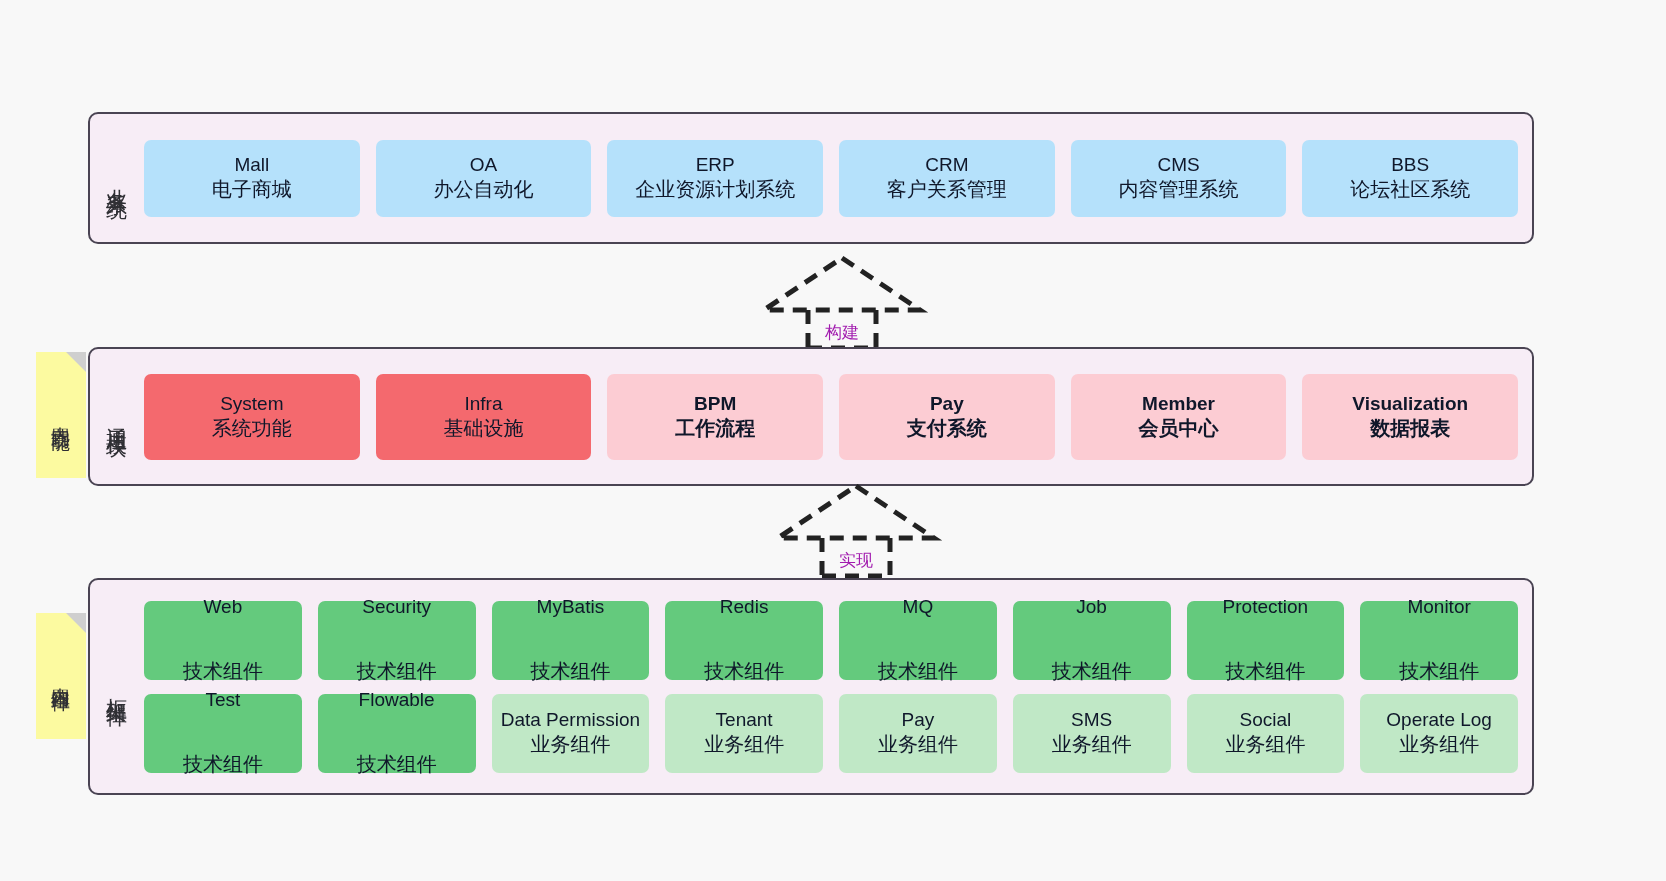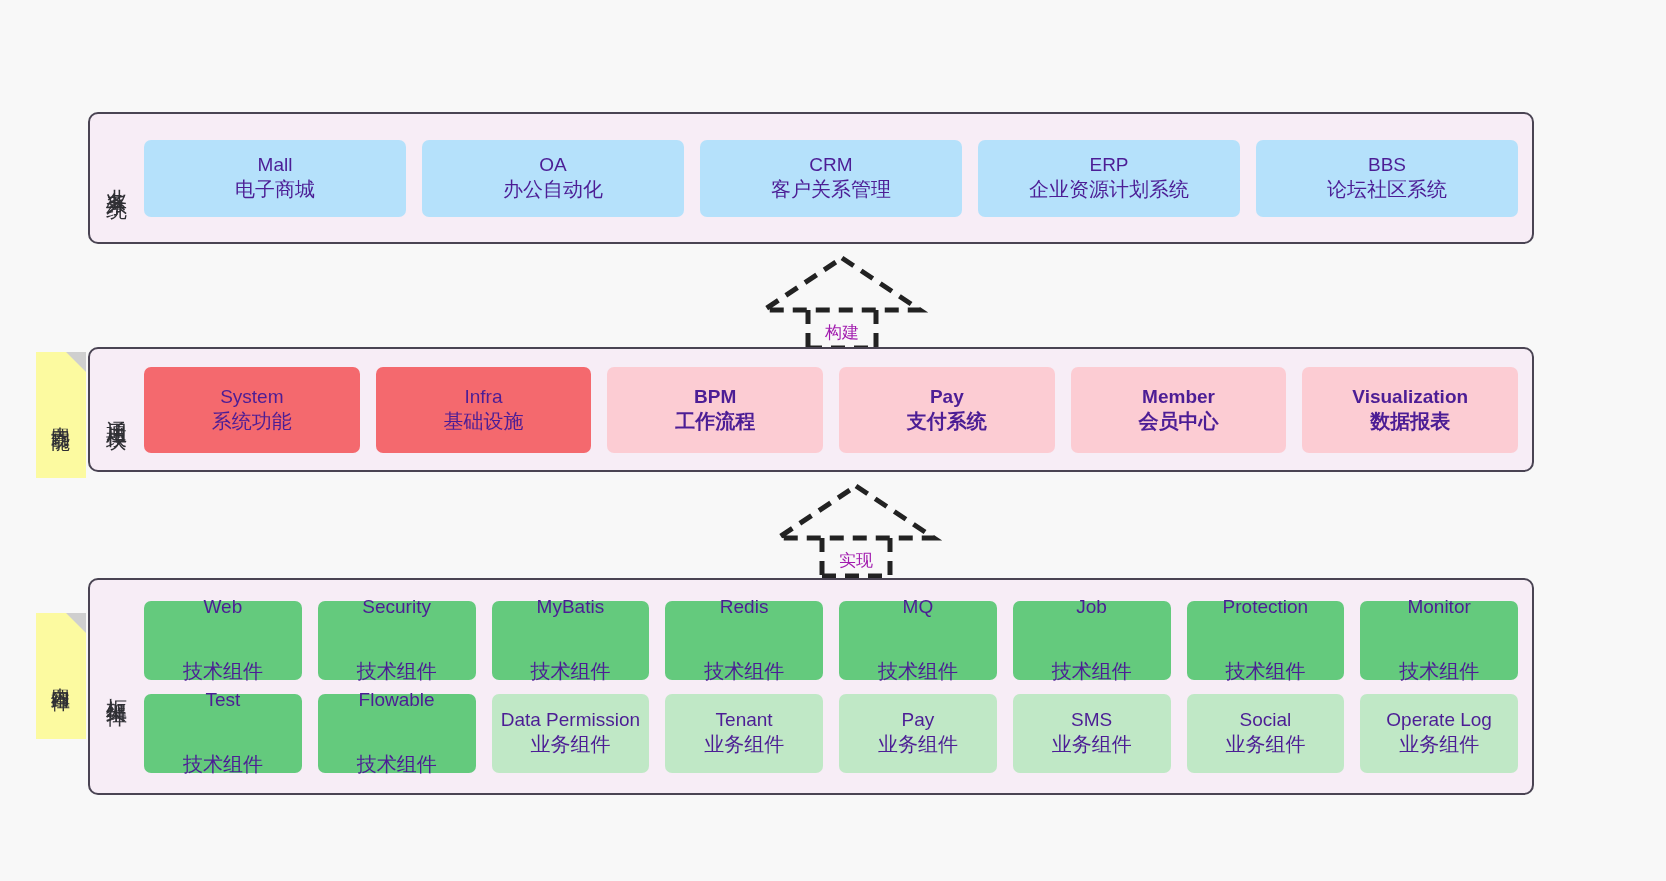--- a/index.html
+++ b/index.html
@@ -63,21 +63,21 @@
 
   
   .node {
     flex: 1 1 0;
     border-radius: 7px;
     display: flex;
     flex-direction: column;
     align-items: center;
     justify-content: center;
     text-align: center;
-    color: #4c1d95;
+    color: #0f172a;
     line-height: 1.28;
     padding: 6px 4px;
     min-width: 0;
   }
   .node .t1 { font-size: 19px; }
   .node .t2 { font-size: 20px; }
 
   .biz     { background: #b5e1fb; height: 77px; }
   .mod-on  { background: #f4696e; height: 86px; }
   .mod-off { background: #fcccd3; height: 86px; font-weight: bold; }
@@ -140,26 +140,30 @@
       <div class="row">
         <div class="node biz">
           <span class="t1">Mall</span>
           <span class="t2">电子商城</span>
         </div>
         <div class="node biz">
           <span class="t1">OA</span>
           <span class="t2">办公自动化</span>
         </div>
         <div class="node biz">
+          <span class="t1">ERP</span>
+          <span class="t2">企业资源计划系统</span>
+        </div>
+        <div class="node biz">
           <span class="t1">CRM</span>
           <span class="t2">客户关系管理</span>
         </div>
         <div class="node biz">
-          <span class="t1">ERP</span>
-          <span class="t2">企业资源计划系统</span>
+          <span class="t1">CMS</span>
+          <span class="t2">内容管理系统</span>
         </div>
         <div class="node biz">
           <span class="t1">BBS</span>
           <span class="t2">论坛社区系统</span>
         </div>
       </div>
     </div>
   </div>
 
   <div class="arrow" id="connector-build" style="left:756px; top:252px; width:172px; height:98px;">
@@ -171,21 +175,21 @@
       <path d="M52,96 L120,96" stroke="#222222" stroke-width="5" stroke-dasharray="14 9" fill="none"></path>
     </svg>
     <span class="alabel">构建</span>
   </div>
 
   <div class="sticky" id="sticky-builtin-features" style="left:36px; top:352px; height:126px;">
     <span class="fold"></span>
     <span>内置功能</span>
   </div>
 
-  <div class="layer" id="layer-common-modules" style="left:88px; top:347px; width:1446px; height:125px;">
+  <div class="layer" id="layer-common-modules" style="left:88px; top:347px; width:1446px; height:139px;">
     <div class="layer-title">通用模块</div>
     <div class="layer-body">
       <div class="row">
         <div class="node mod-on">
           <span class="t1">System</span>
           <span class="t2">系统功能</span>
         </div>
         <div class="node mod-on">
           <span class="t1">Infra</span>
           <span class="t2">基础设施</span>

